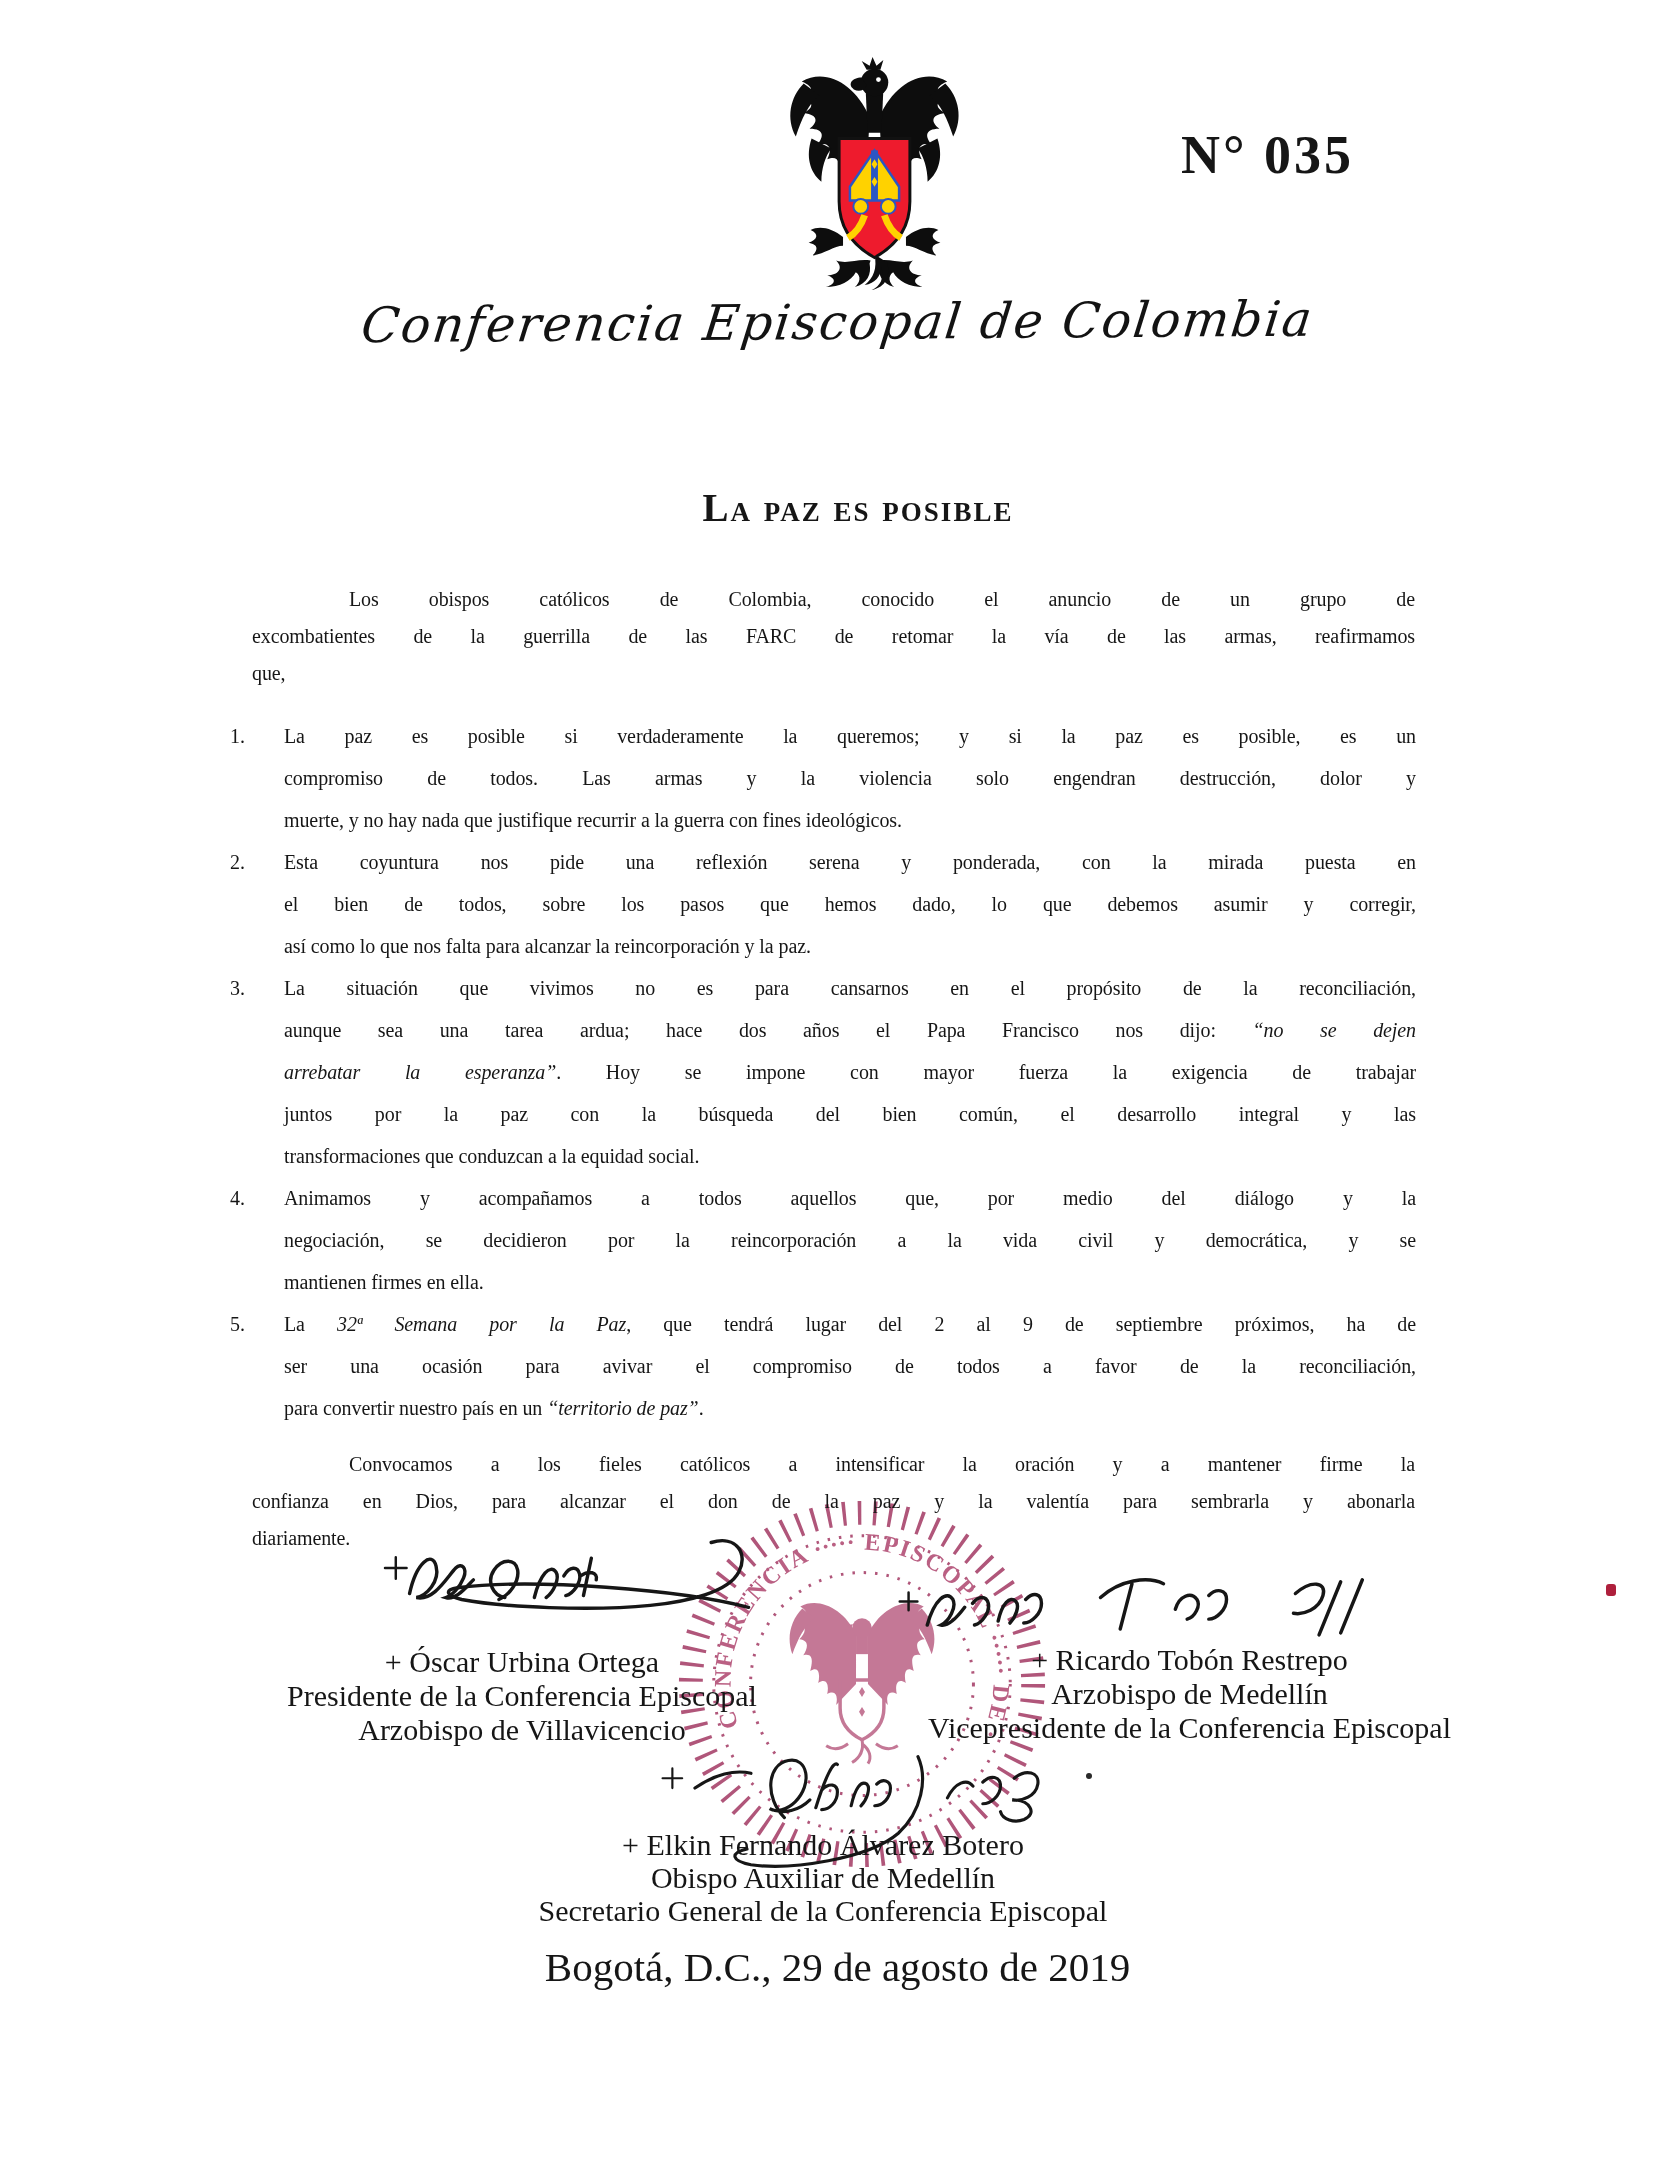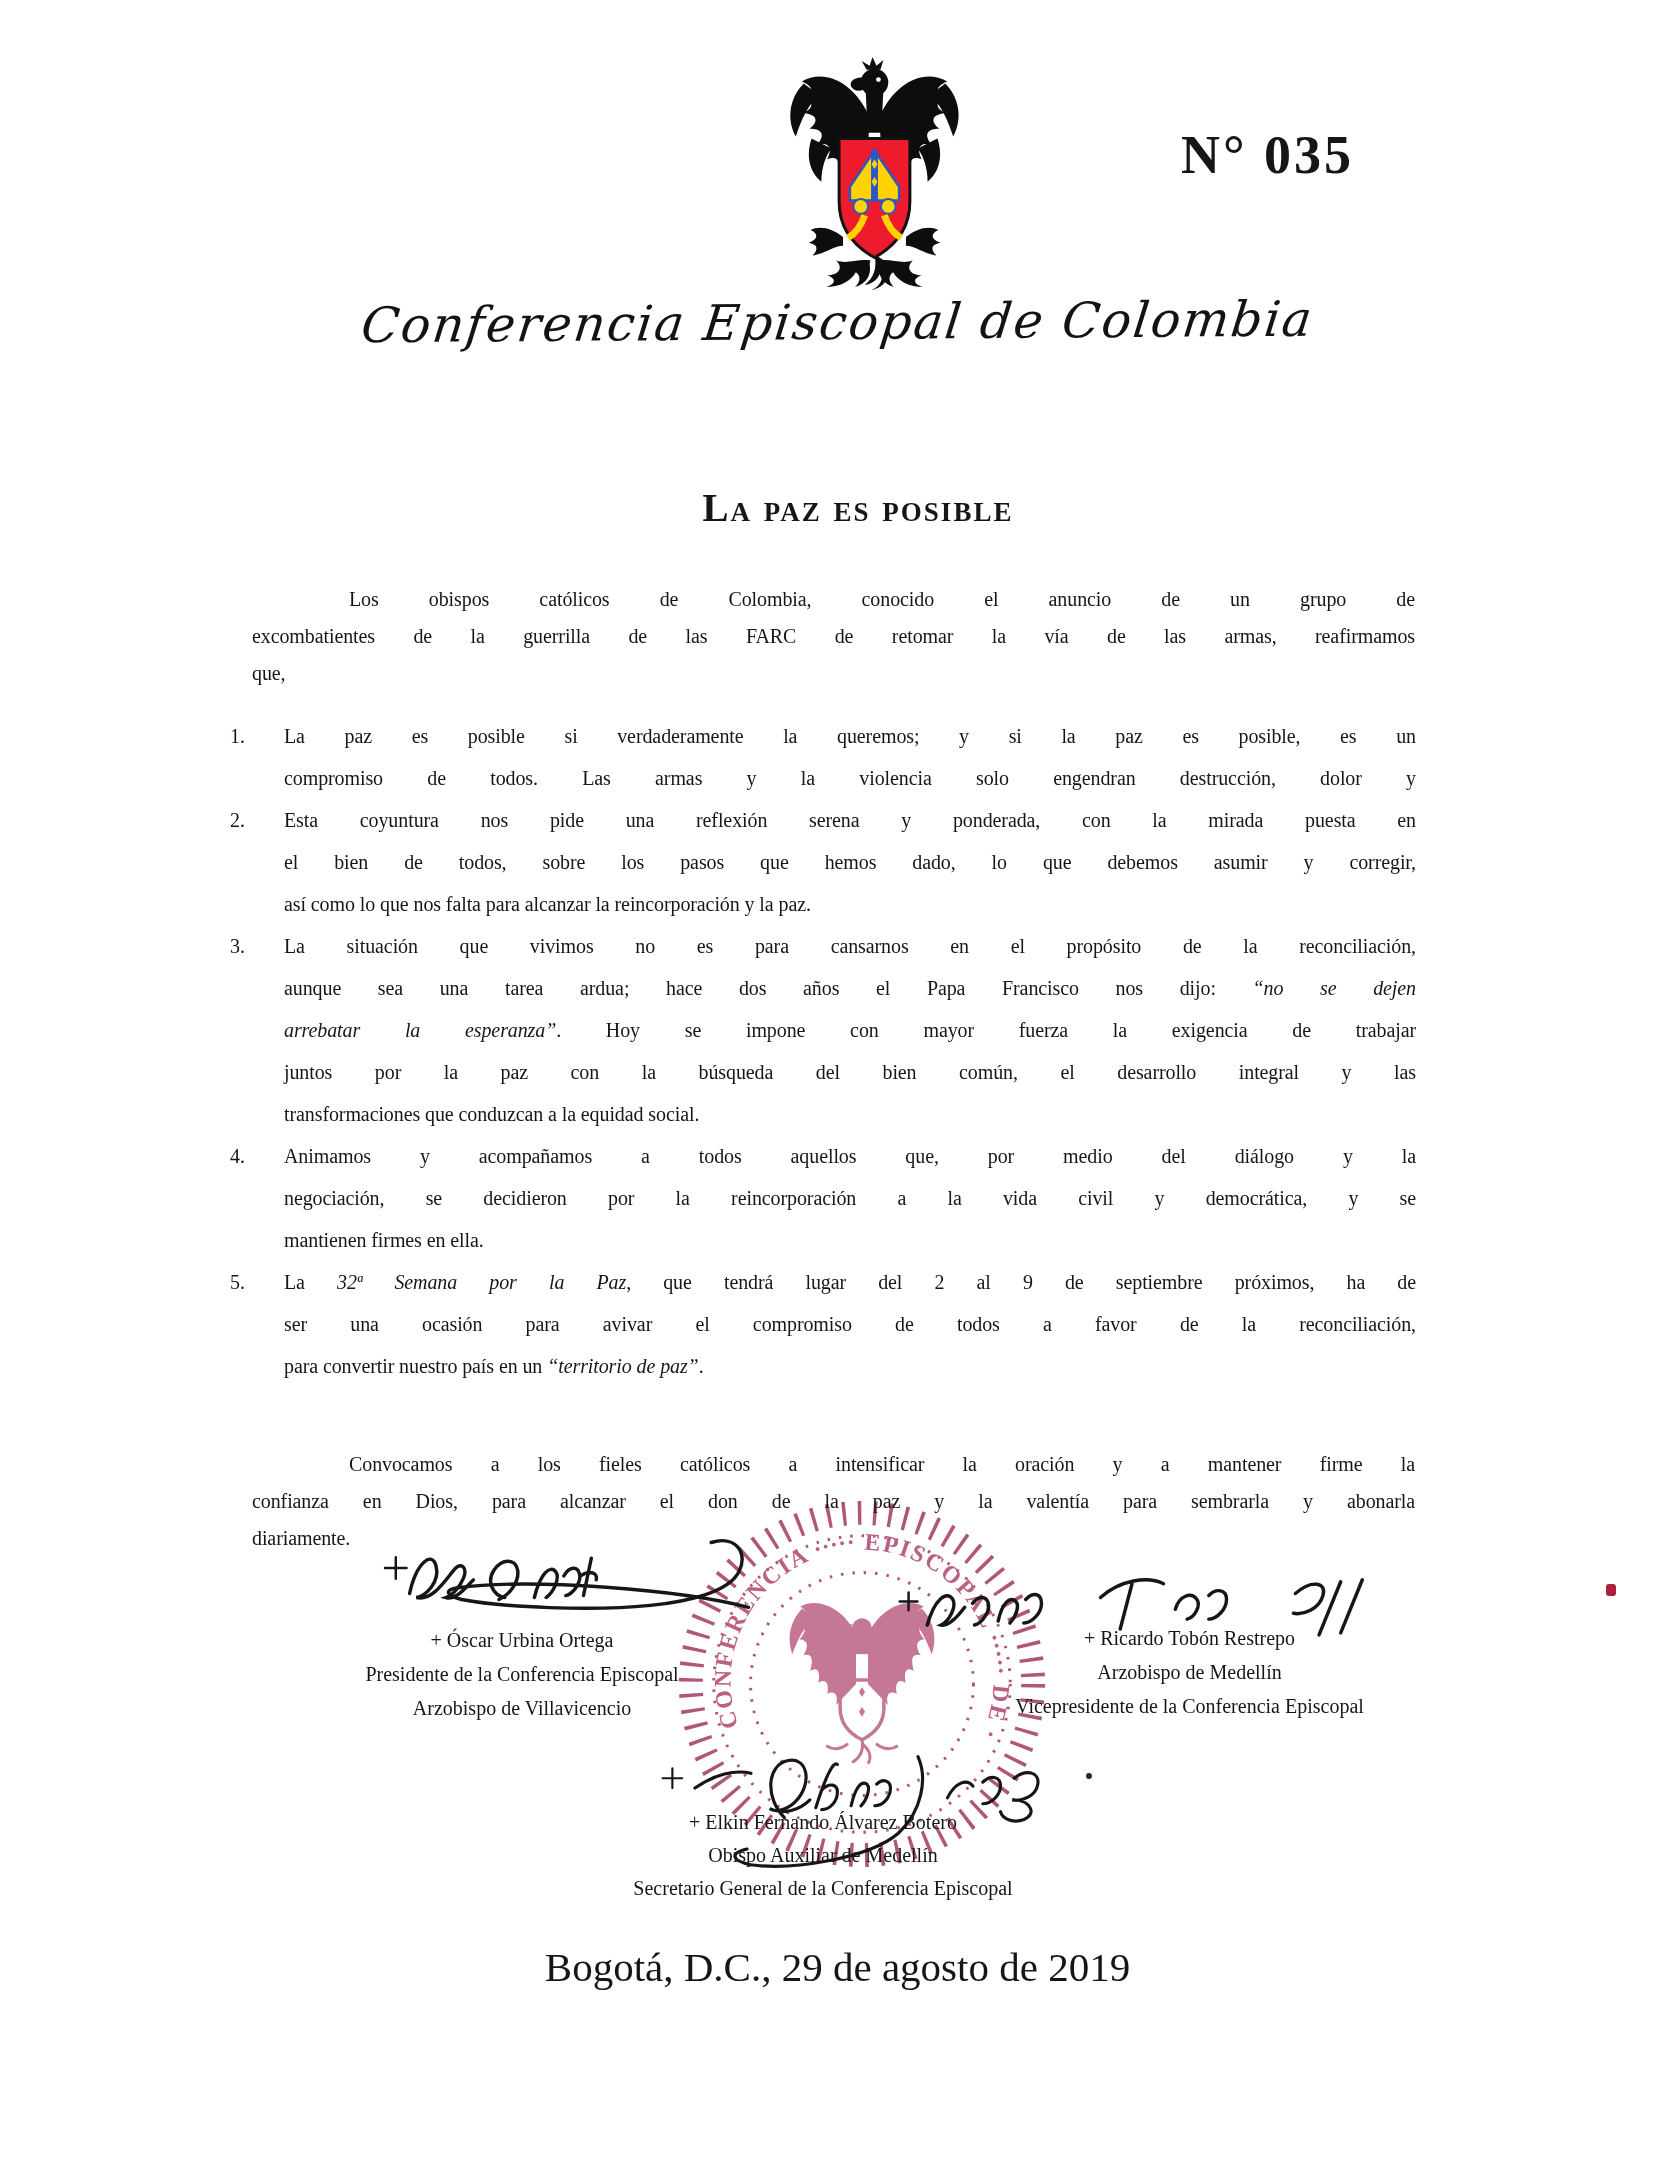--- a/index.html
+++ b/index.html
@@ -28,21 +28,21 @@
   .closing{left:252px;top:1446px;width:1163px;line-height:37px;}
   .ln{text-align:justify;text-align-last:justify;}
   .ln.last{text-align-last:left;}
   .ln.ind{text-indent:97px;}
   .ln.tight{word-spacing:-2.5px;}
   .list{left:230px;top:715px;width:1186px;line-height:42px;}
   .item{position:relative;padding-left:54px;}
   .item .num{position:absolute;left:0;top:0;}
   .it{font-style:italic;}
   
-  .sigblock{font-size:20px;line-height:34px;text-align:center;z-index:4;}
+  .sigblock{font-size:30px;line-height:34px;text-align:center;z-index:4;margin-top:22px;}
   .sig-left{left:207px;top:1623px;width:630px;}
   .sig-right{left:872px;top:1621px;width:635px;}
   .sig-center{left:478px;top:1806px;width:690px;line-height:33px;}
   .date-line{left:0;top:1943px;width:1675px;text-align:center;font-size:41px;z-index:3;}
   .sig-svg{z-index:5;}
   .seal-wrap{left:663px;top:1485px;width:398px;height:398px;z-index:2;opacity:.88;}
   .ink-dot{left:1086px;top:1773px;width:5.9px;height:5.9px;border-radius:50%;background:#2a2a2a;z-index:5;}
   .red-dot{left:1606px;top:1584px;width:9.9px;height:11.8px;border-radius:3px;background:#ae1f3c;z-index:3;}
   svg{display:block;}
 </style>
@@ -97,20 +97,21 @@
   <div class="ln">excombatientes de la guerrilla de las FARC de retomar la vía de las armas, reafirmamos</div>
   <div class="ln last">que,</div>
 </div>
 
 <div class="abs textblock list">
 
   <div class="item">
     <span class="num">1.</span>
     <div class="ln"><span>La paz es posible si verdaderamente la queremos; y si la paz es posible, es un</span></div>
     <div class="ln"><span>compromiso de todos.  Las armas y la violencia solo engendran destrucción, dolor y</span></div>
+    <div class="ln last"><span>muerte, y no hay nada que justifique recurrir a la guerra con fines ideológicos.</span></div>
   </div>
 
   <div class="item">
     <span class="num">2.</span>
     <div class="ln"><span>Esta coyuntura nos pide una reflexión serena y ponderada, con la mirada puesta en</span></div>
     <div class="ln"><span>el bien de todos, sobre los pasos que hemos dado, lo que debemos asumir y corregir,</span></div>
     <div class="ln last"><span>así como lo que nos falta para alcanzar la reincorporación y la paz.</span></div>
   </div>
 
   <div class="item">

